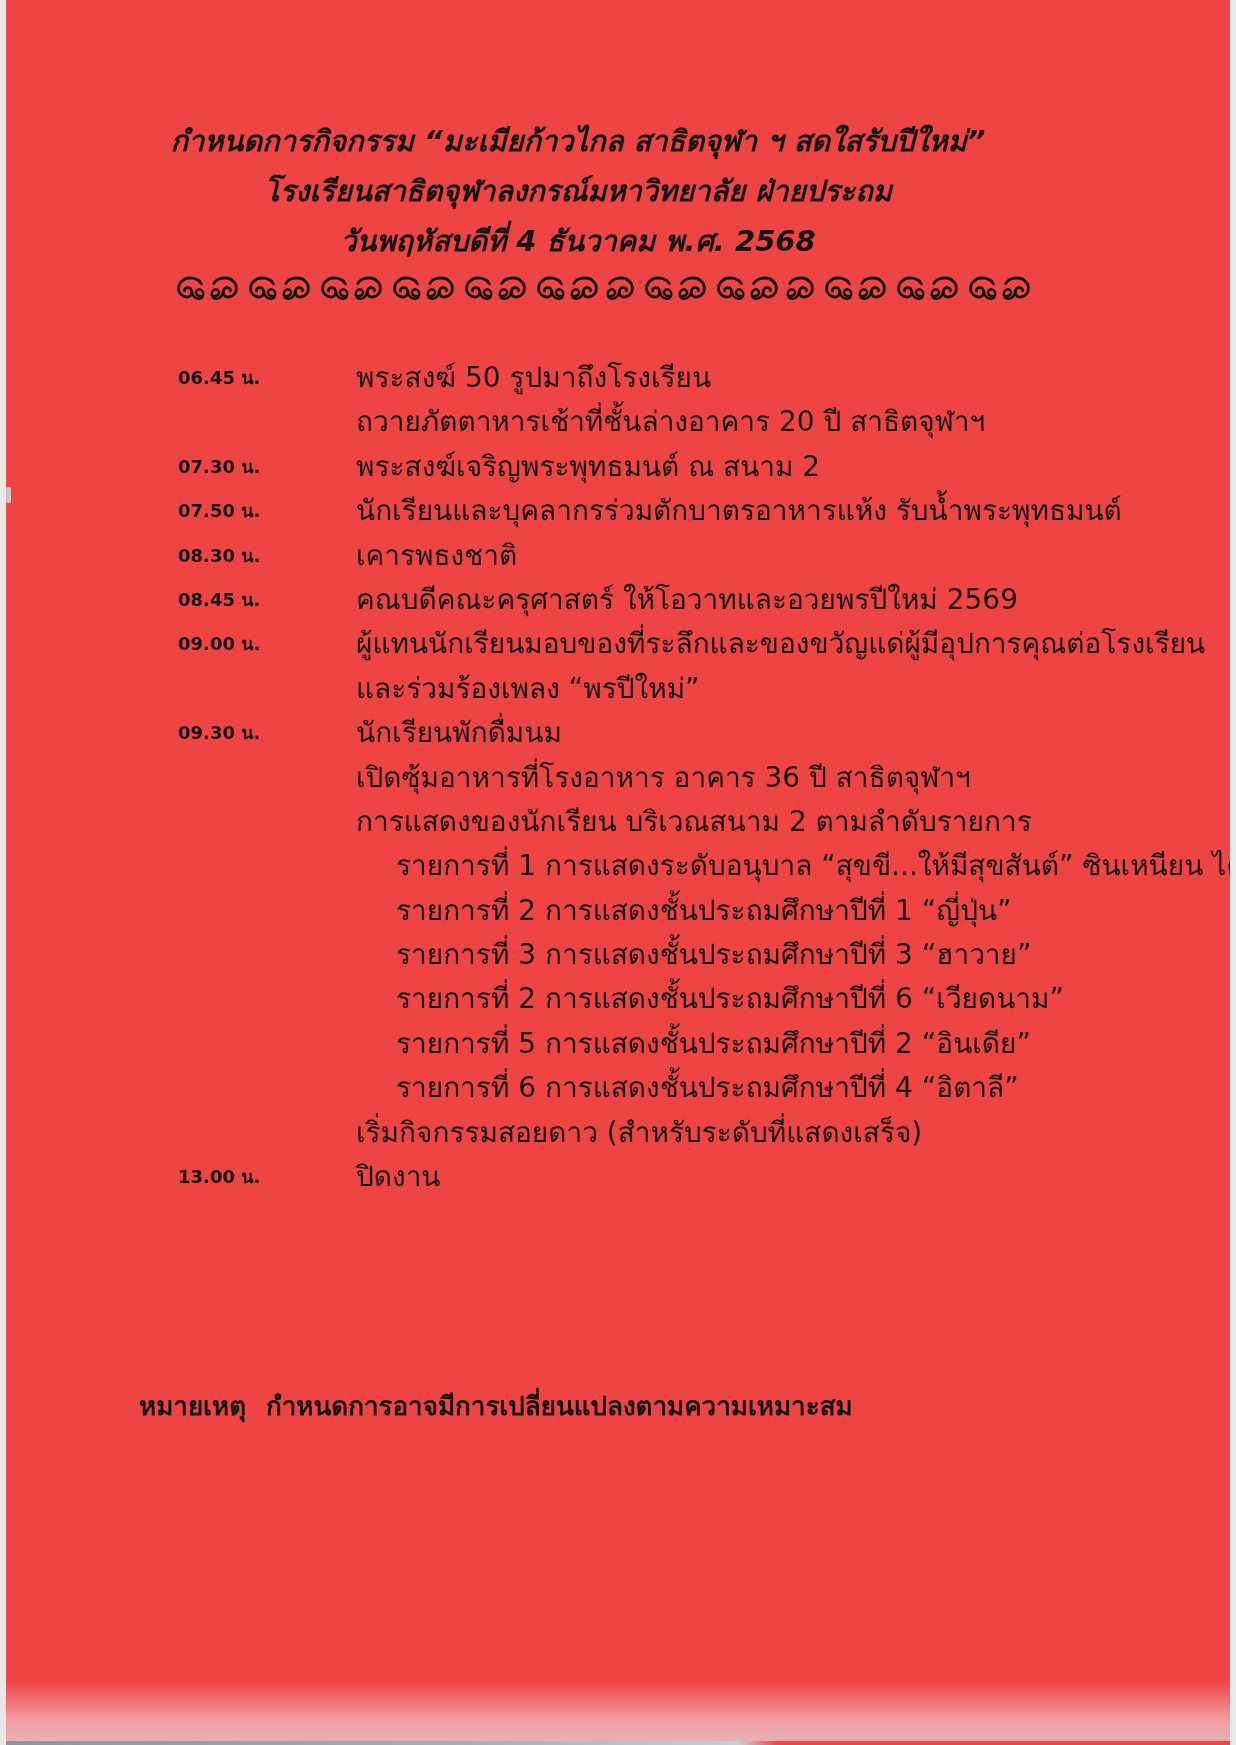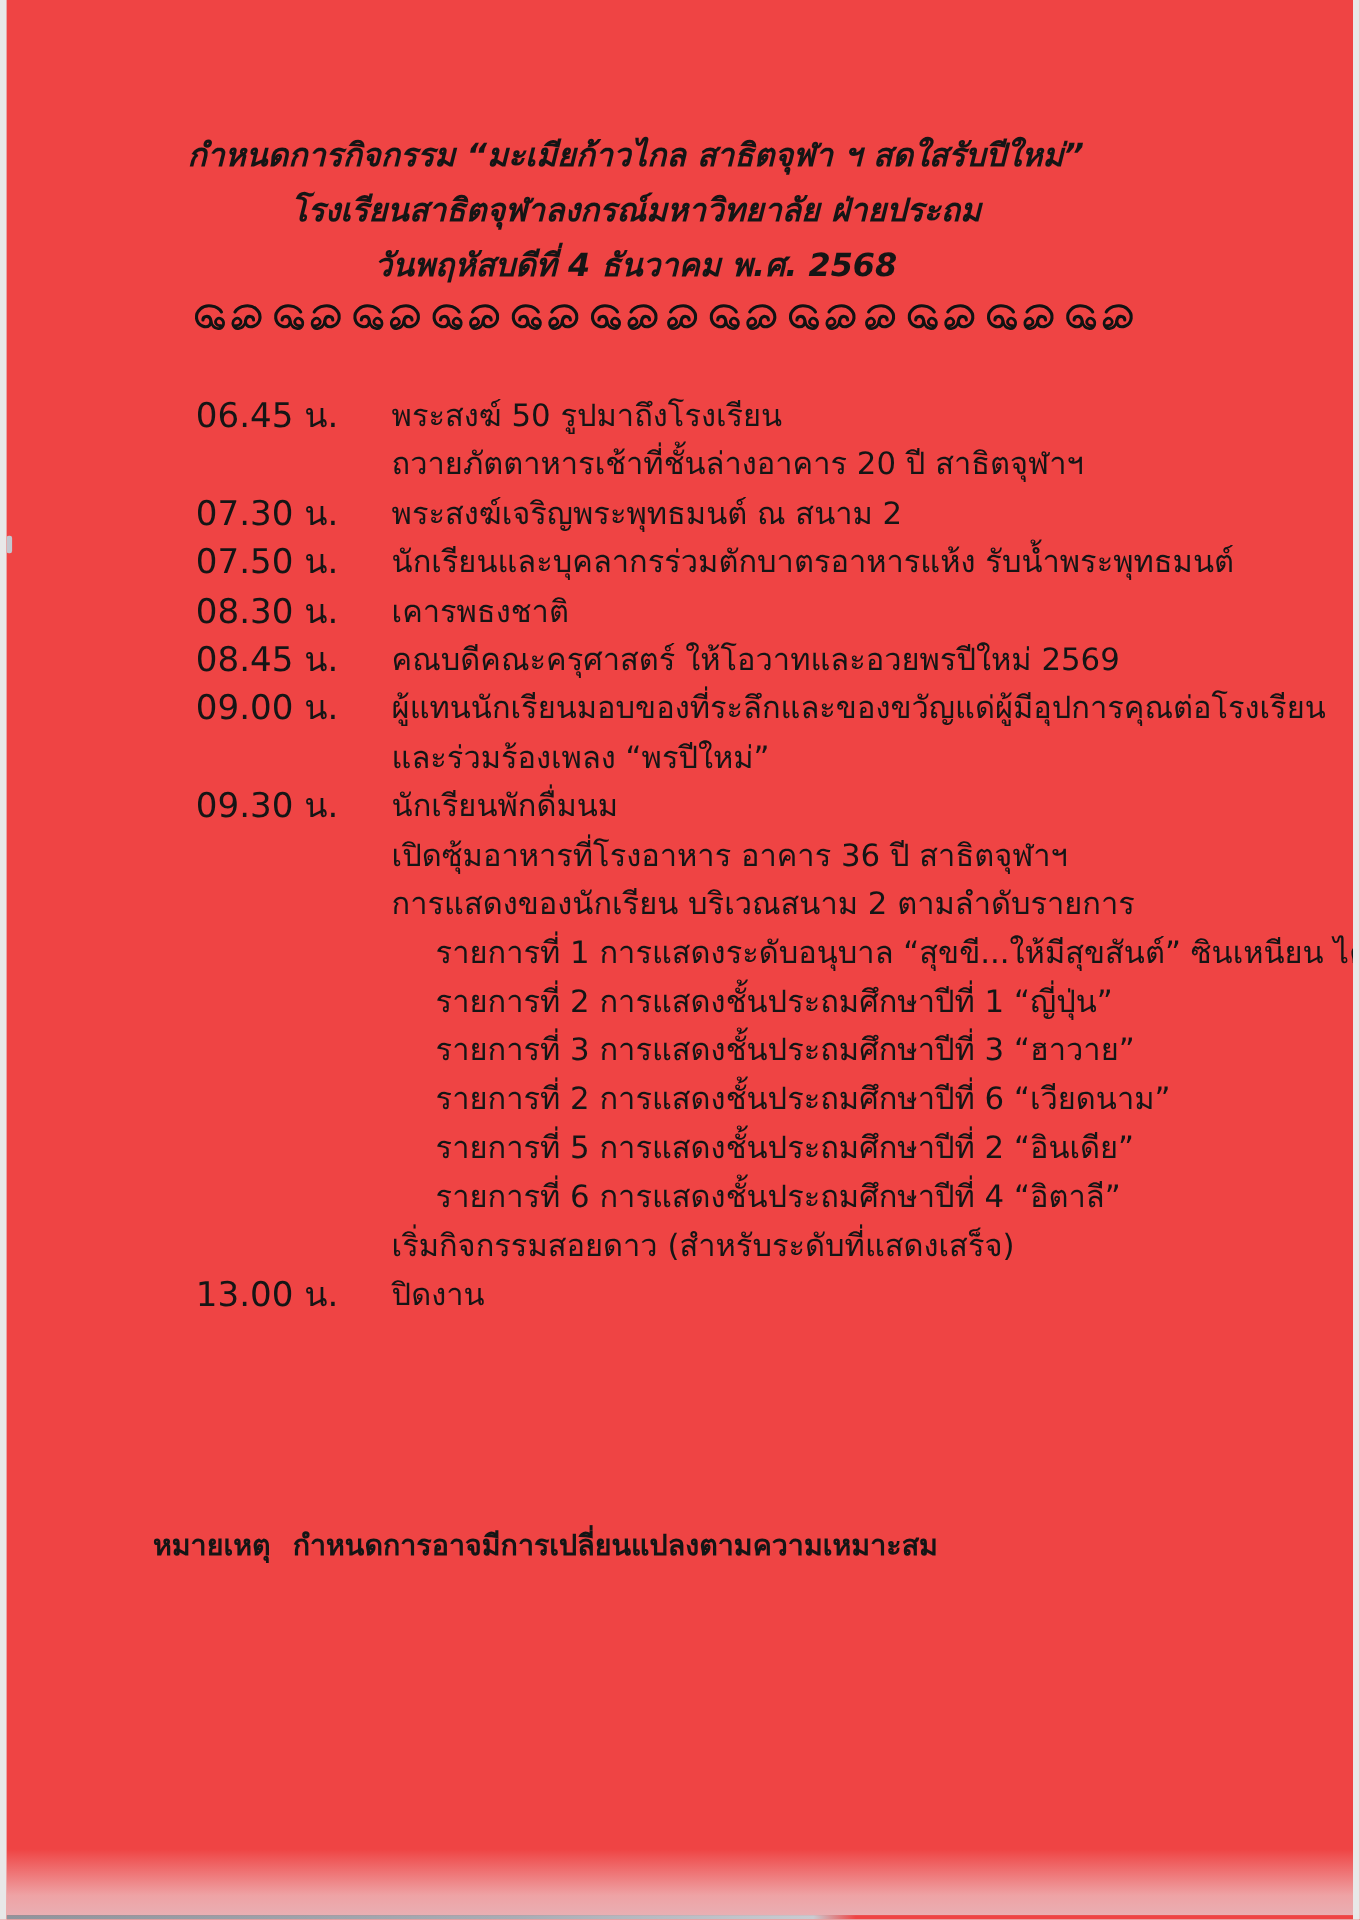--- a/index.html
+++ b/index.html
@@ -24,21 +24,21 @@
     position:absolute;top:270px;left:168px;width:900px;height:40px;
     display:flex;align-items:center;gap:5px;
   }
   .orn{width:31px;height:32px;flex:0 0 auto;}
   .orn.flip{transform:scaleX(-1);}
   
   .schedule{position:absolute;top:356px;left:0;width:1236px;}
   .srow{position:relative;height:44.4px;}
   .time{
     position:absolute;left:172px;top:0;
-    font-size:31px;line-height:44.4px;white-space:nowrap;
+    font-size:18px;line-height:44.4px;white-space:nowrap;font-weight:bold;
   }
   .act{
     position:absolute;left:350px;top:0;
     font-size:28px;line-height:44.4px;white-space:nowrap;
   }
   .act.indent{left:390px;}
   
   .note{
     position:absolute;top:1386px;left:133px;
     display:flex;gap:20px;

